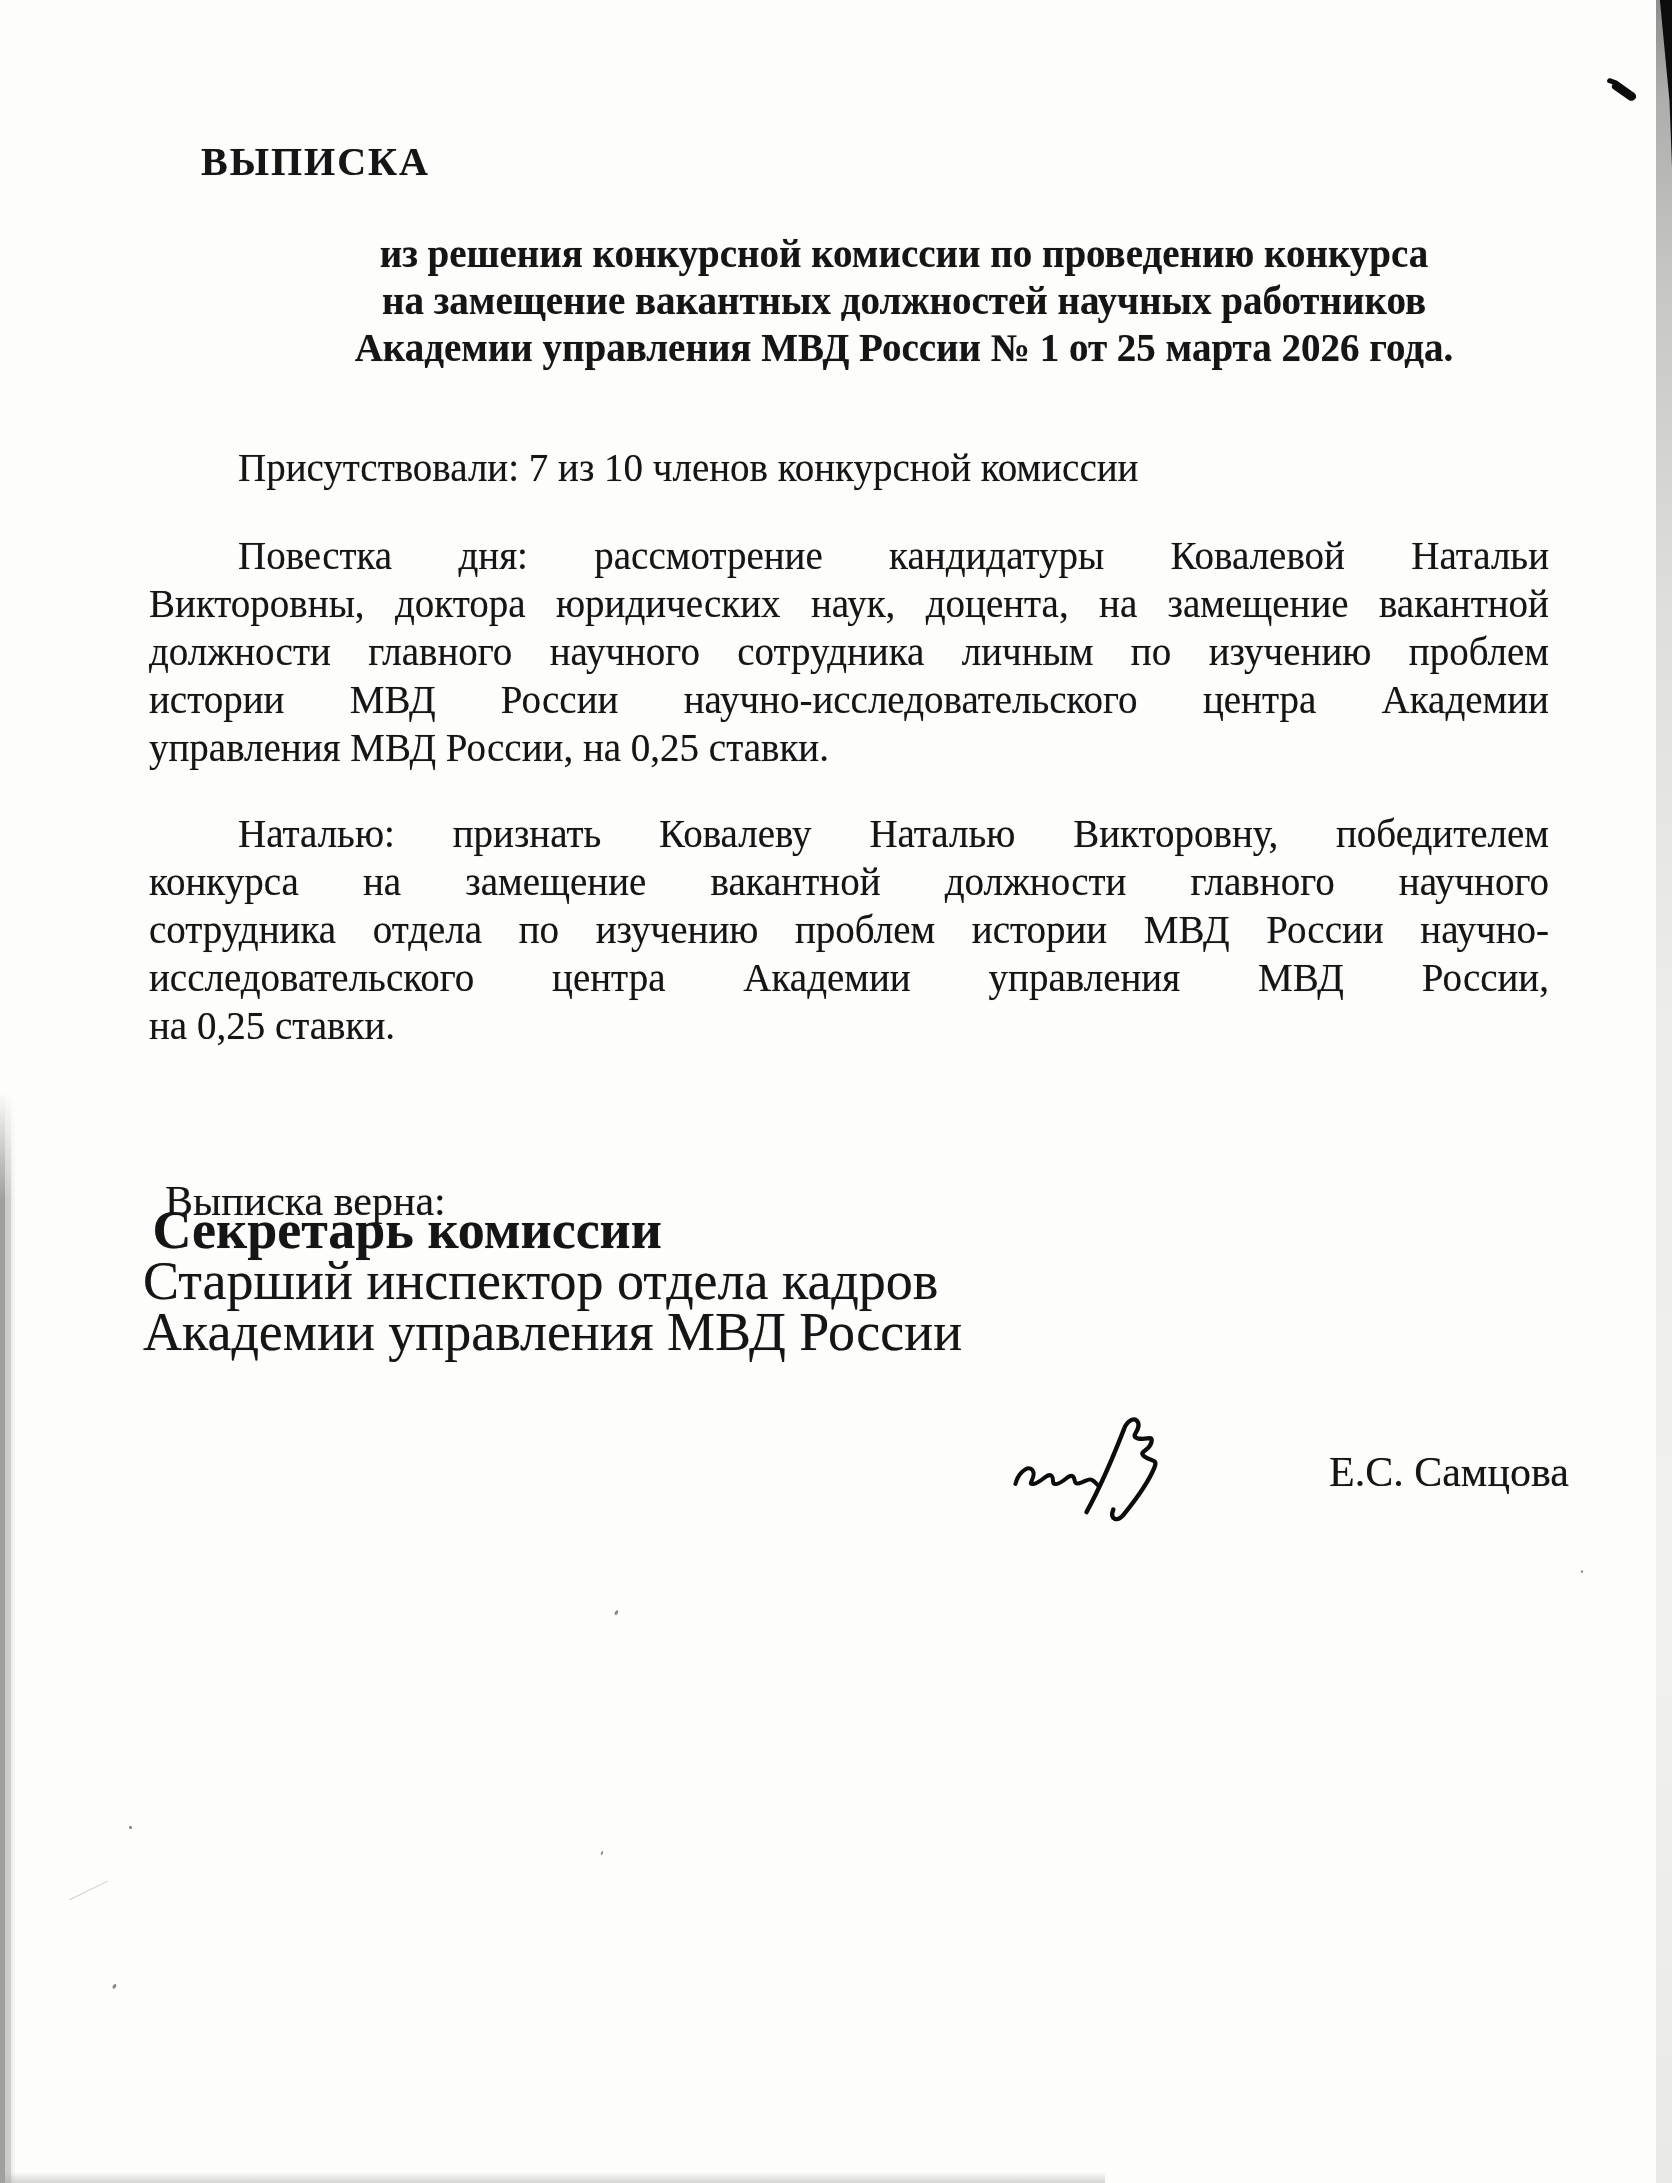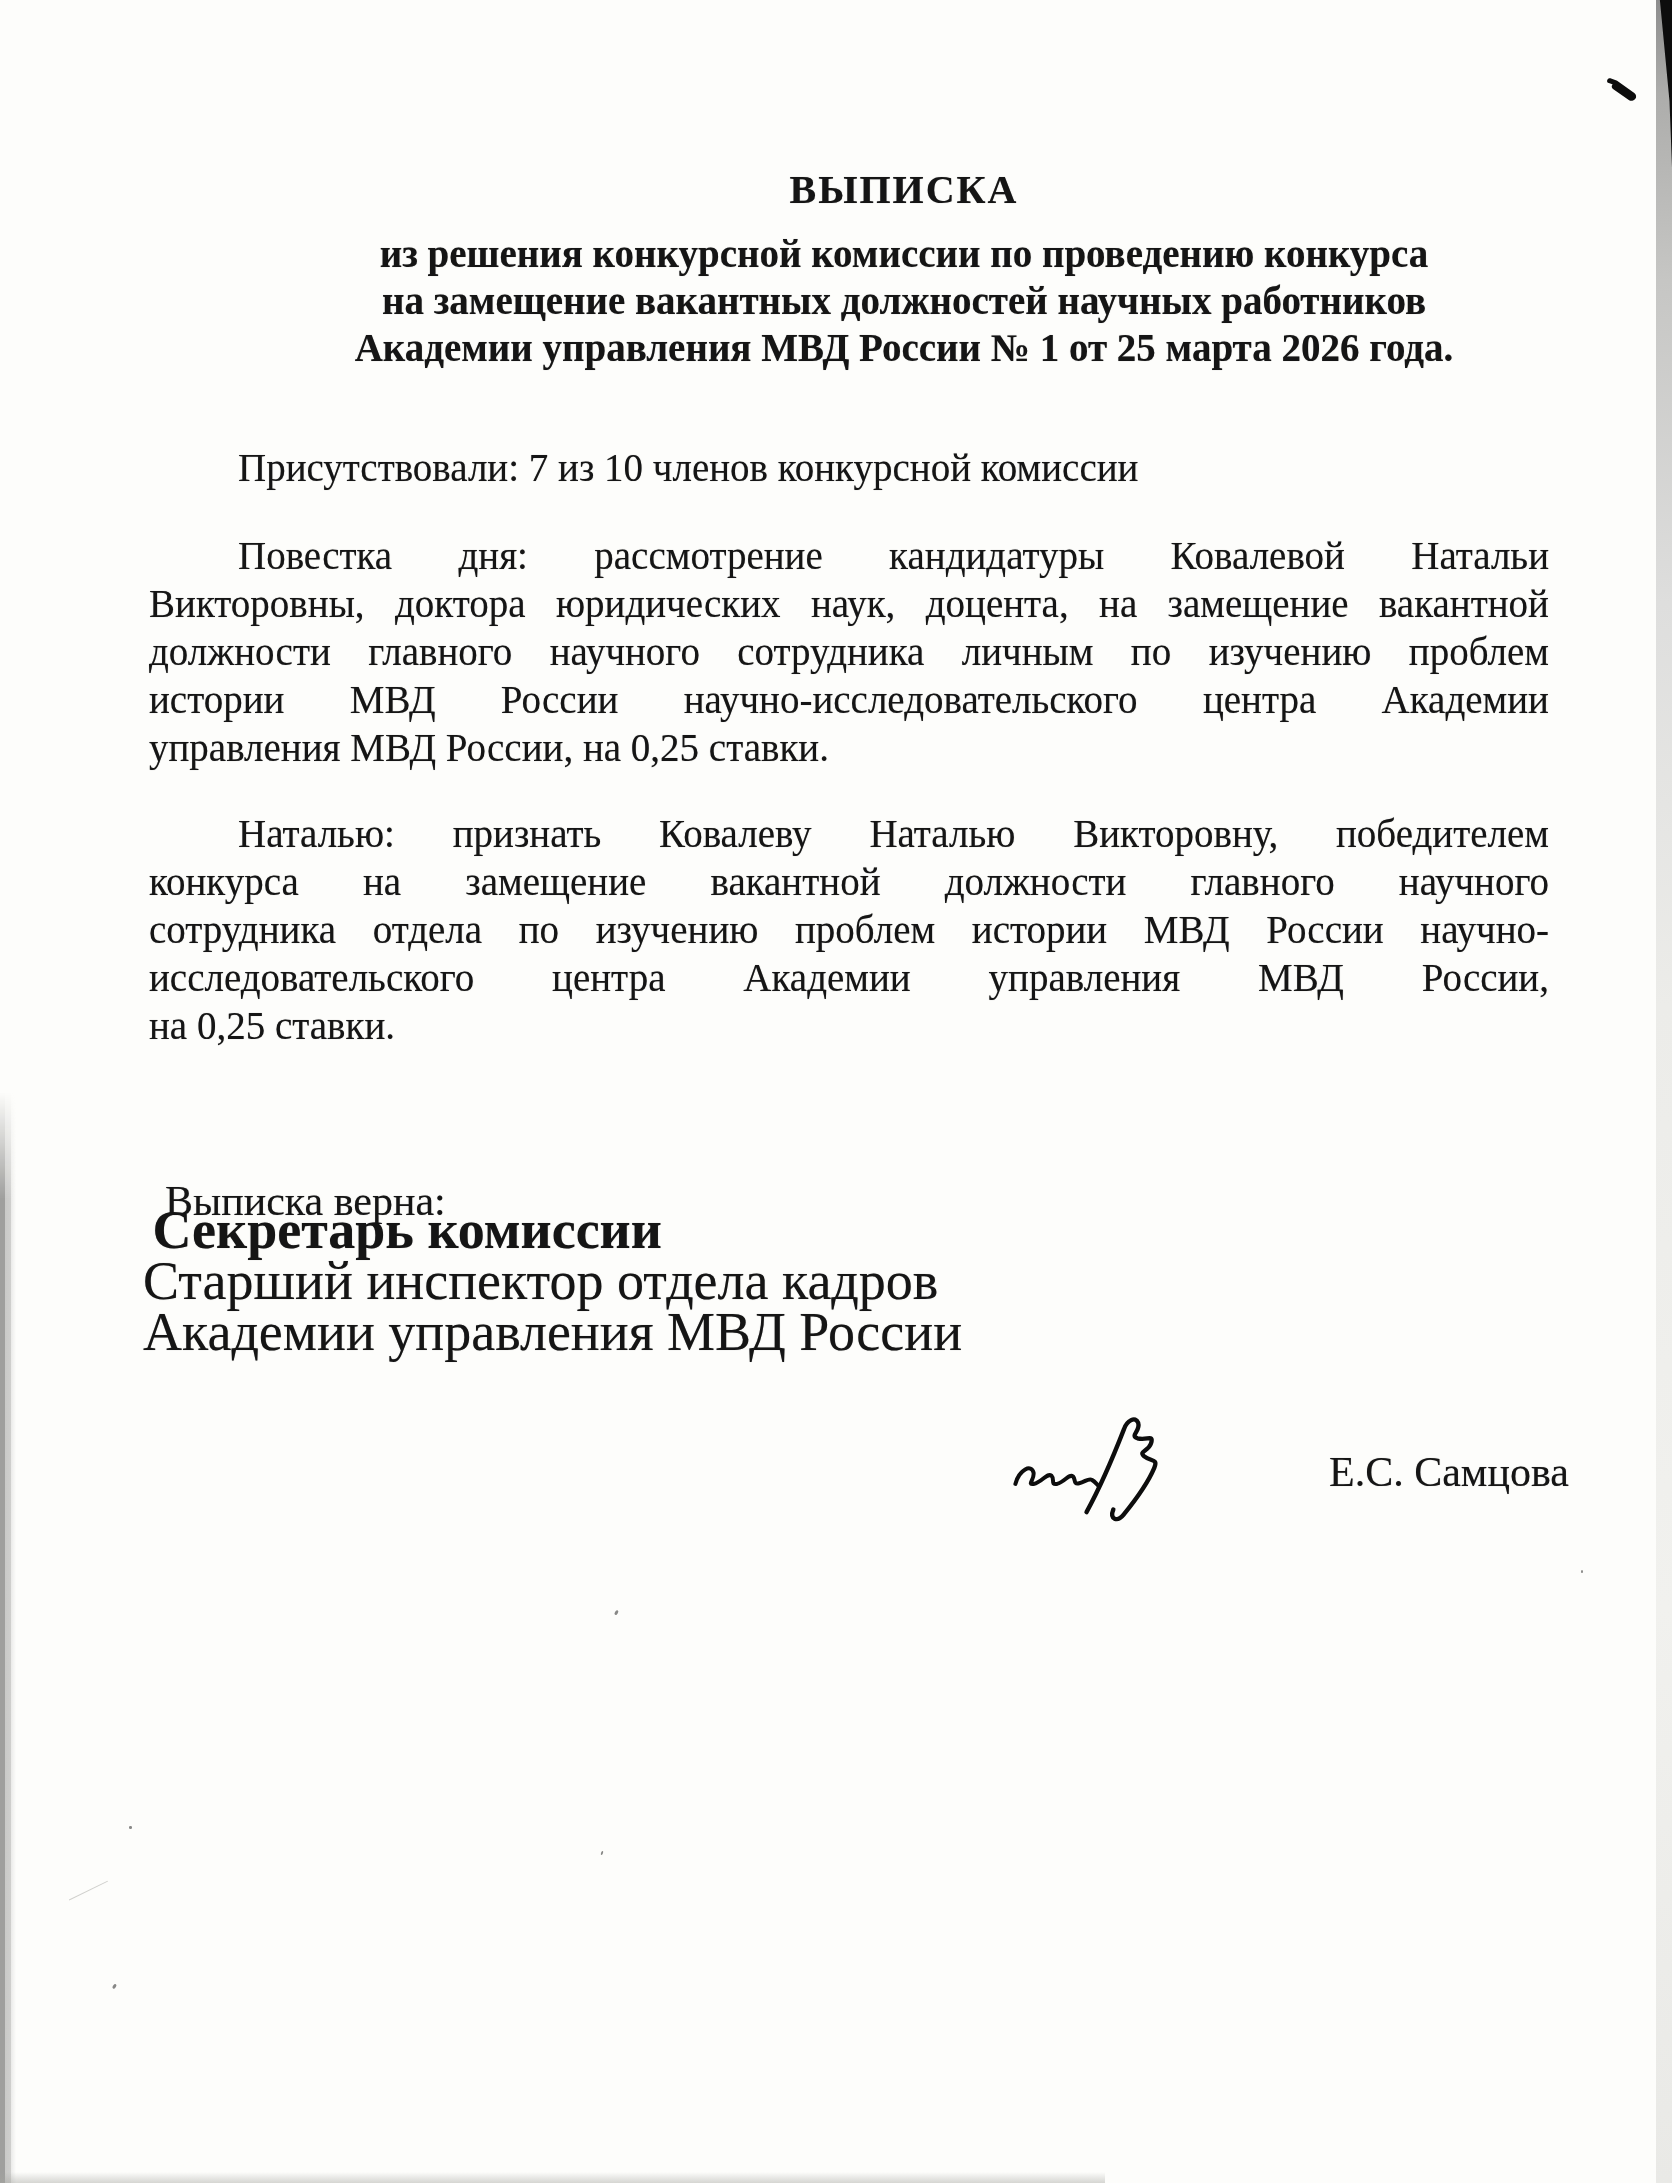--- a/index.html
+++ b/index.html
@@ -11,21 +11,21 @@
     background: #fdfdfb;
     overflow: hidden;
     font-family: "Liberation Serif", "DejaVu Serif", serif;
     color: #151515;
   }
   .txt { text-shadow: 0 0 0.8px rgba(10,10,10,.45); }
 
   
   .title {
     position: absolute; left: 201px; top: 138px; width: 1406px;
-    text-align: center; font-size: 40px; font-weight: 700; letter-spacing: 2px; margin-top: 28px;
+    font-size: 40px; font-weight: 700; letter-spacing: 2px;
   }
   .header-block {
     position: absolute; left: 201px; top: 230px; width: 1406px;
     text-align: center; font-size: 39px; font-weight: 700; line-height: 47px;
   }
 
   
   .present {
     position: absolute; left: 149px; top: 445px; width: 1400px;
     font-size: 39px; text-indent: 89px;

